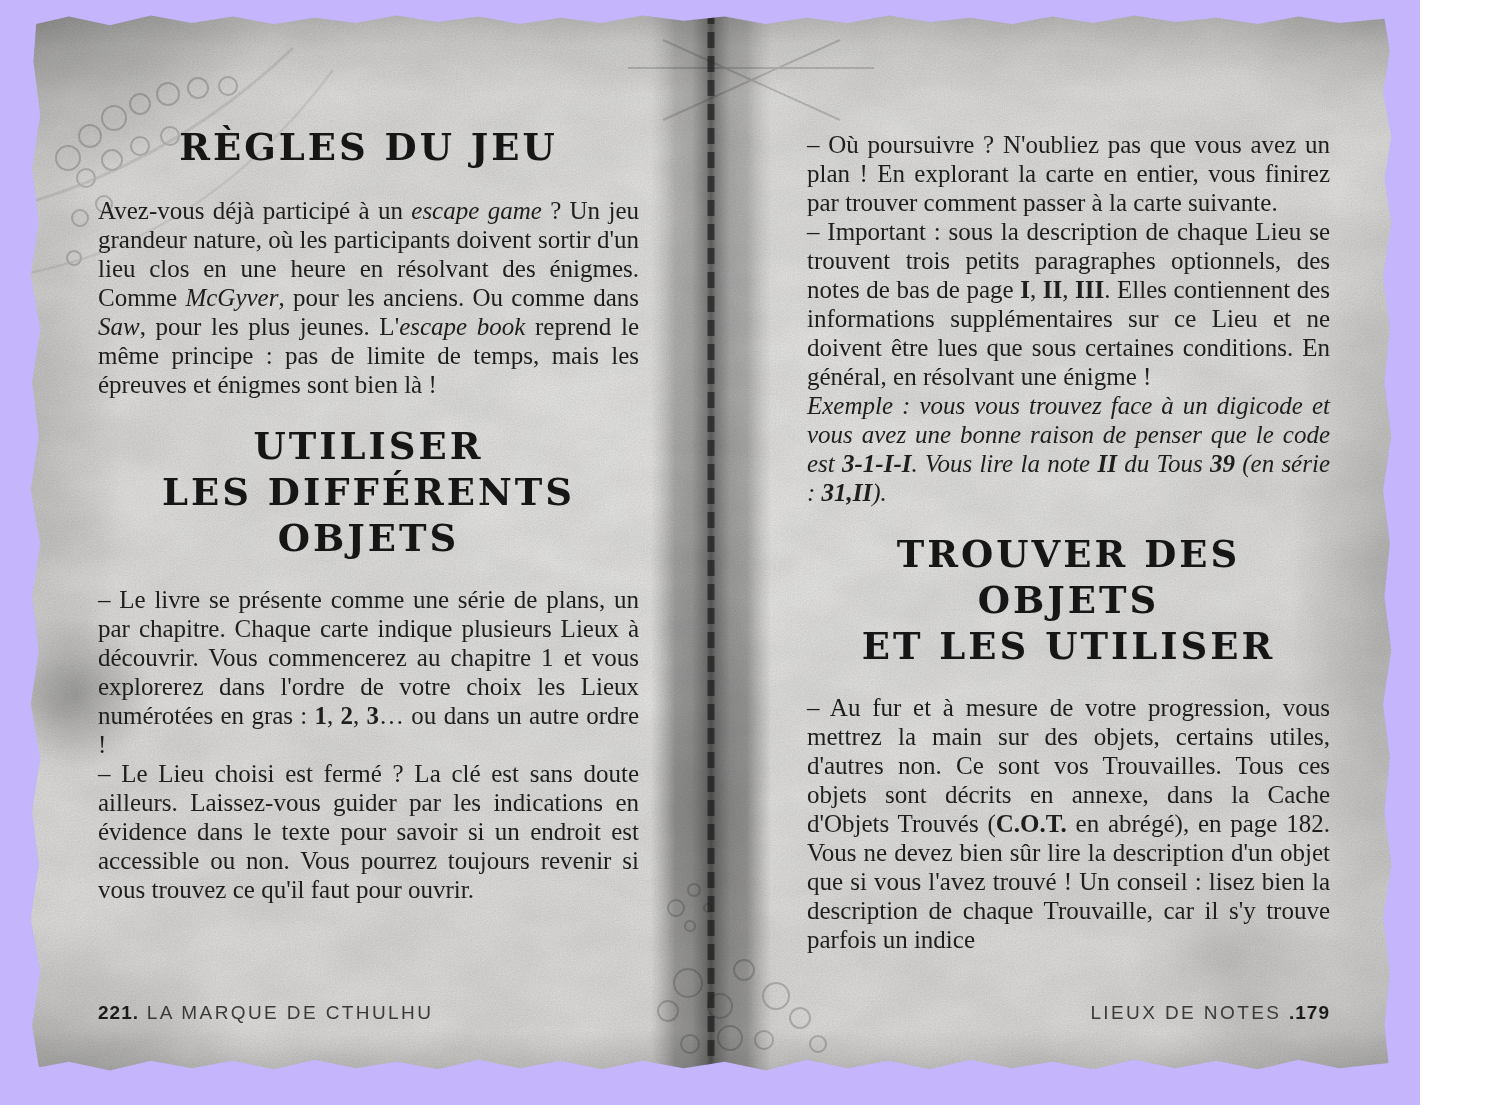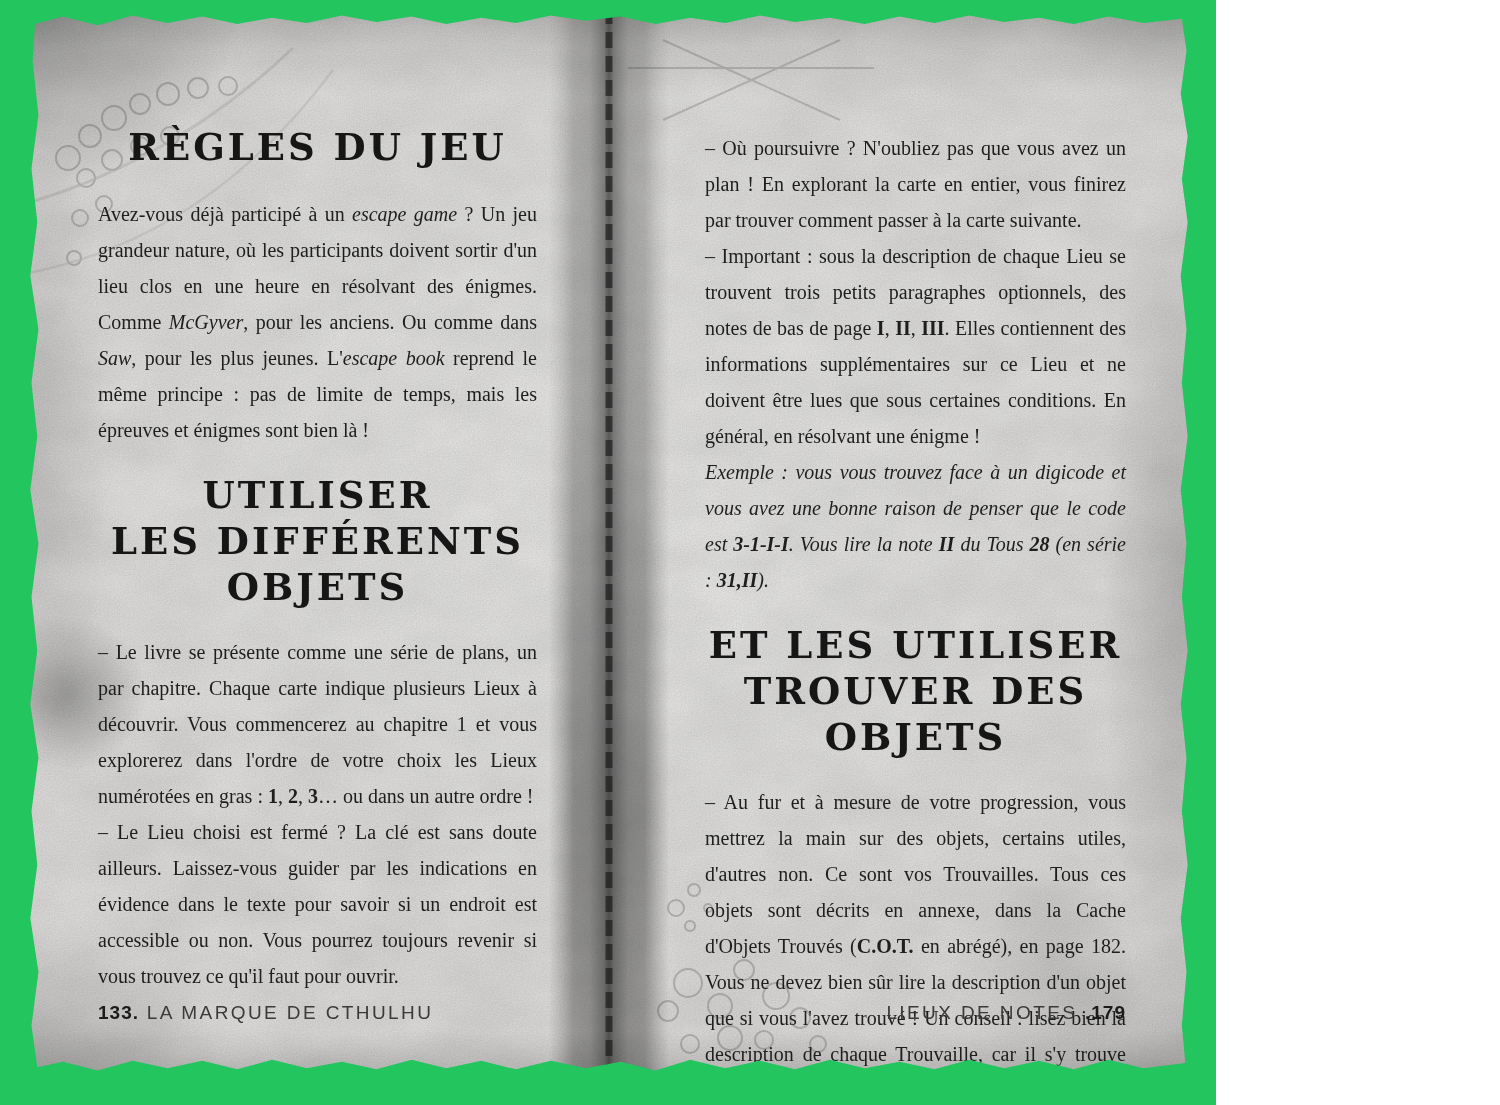--- a/index.html
+++ b/index.html
@@ -1,20 +1,20 @@
 <!DOCTYPE html>
 <html lang="fr"><head>
 <meta charset="utf-8">
 <style>
   html,body { margin:0; padding:0; }
   body {
     width:1500px; height:1105px; background:#ffffff;
     font-family:"Liberation Serif", serif; overflow:hidden;
   }
-  .stage { position:relative; width:1216px; height:1105px; background:#22c55e; }
+  .stage { position:relative; width:1420px; height:1105px; background:#c4b5fd; }
 
   .spread {
     position:absolute; left:28px; top:8px; right:26px; bottom:26px;
     background-color:#edecea;
     background-image:
       linear-gradient(180deg, rgba(70,70,70,.26) 0, rgba(120,120,120,.13) 3.5%, rgba(0,0,0,0) 8%),
       linear-gradient(0deg, rgba(70,70,70,.22) 0, rgba(0,0,0,0) 4.5%),
       radial-gradient(ellipse 26% 24% at 0% 0%, rgba(60,60,60,.40), rgba(0,0,0,0) 70%),
       radial-gradient(ellipse 20% 16% at 100% 0%, rgba(90,90,90,.22), rgba(0,0,0,0) 70%),
       radial-gradient(ellipse 24% 20% at 0% 100%, rgba(80,80,80,.30), rgba(0,0,0,0) 70%),
@@ -65,21 +65,21 @@
   .page-right { left:50%; padding:122px 64px 0 96px; box-sizing:border-box; }
 
   .heading {
     font-family:"DejaVu Serif", serif; font-weight:700; color:#161616;
     text-align:center; letter-spacing:3px; font-size:37px; line-height:46px;
   }
   .h1 { margin:0 0 26px 0; }
   .h-block { margin:24px 0 24px 0; }
 
   .body-text {
-    margin:0; font-size:20px; line-height:36px; color:#1e1e1e;
+    margin:0; font-size:25px; line-height:29px; color:#1e1e1e;
     text-align:justify; hyphens:auto; -webkit-hyphens:auto;
   }
   .i, .example { font-style:italic; }
   .b { font-weight:700; }
 
   .footer {
     position:absolute; bottom:55px; z-index:3;
     font-family:"Liberation Sans", sans-serif; font-size:19px;
     letter-spacing:2.4px; color:#3a3a3a; white-space:nowrap;
   }
@@ -158,29 +158,29 @@
 
     <div class="page page-left">
       <div class="heading h1">RÈGLES DU JEU</div>
       <p class="body-text"><span>Avez-vous déjà participé à un </span><span class="i">escape game</span><span> ? Un jeu grandeur nature, où les participants doivent sortir d'un lieu clos en une heure en résolvant des énigmes. Comme </span><span class="i">McGyver</span><span>, pour les anciens. Ou comme dans </span><span class="i">Saw</span><span>, pour les plus jeunes. L'</span><span class="i">escape book</span><span> reprend le même principe : pas de limite de temps, mais les épreuves et énigmes sont bien là !</span></p>
       <div class="heading h-block">
         <div>UTILISER</div>
         <div>LES DIFFÉRENTS OBJETS</div>
       </div>
       <p class="body-text"><span>– Le livre se présente comme une série de plans, un par chapitre. Chaque carte indique plusieurs Lieux à découvrir. Vous commencerez au chapitre 1 et vous explorerez dans l'ordre de votre choix les Lieux numérotées en gras : </span><span class="b">1</span><span>, </span><span class="b">2</span><span>, </span><span class="b">3</span><span>… ou dans un autre ordre !</span></p>
       <p class="body-text"><span>– Le Lieu choisi est fermé ? La clé est sans doute ailleurs. Laissez-vous guider par les indications en évidence dans le texte pour savoir si un endroit est accessible ou non. Vous pourrez toujours revenir si vous trouvez ce qu'il faut pour ouvrir.</span></p>
-      <div class="footer footer-left"><span class="b">133.</span><span> LA MARQUE DE CTHULHU</span></div>
+      <div class="footer footer-left"><span class="b">221.</span><span> LA MARQUE DE CTHULHU</span></div>
     </div>
 
     <div class="page page-right">
       <p class="body-text"><span>– Où poursuivre ? N'oubliez pas que vous avez un plan ! En explorant la carte en entier, vous finirez par trouver comment passer à la carte suivante.</span></p>
       <p class="body-text"><span>– Important : sous la description de chaque Lieu se trouvent trois petits paragraphes optionnels, des notes de bas de page </span><span class="b">I</span><span>, </span><span class="b">II</span><span>, </span><span class="b">III</span><span>. Elles contiennent des informations supplémentaires sur ce Lieu et ne doivent être lues que sous certaines conditions. En général, en résolvant une énigme !</span></p>
-      <p class="body-text example"><span>Exemple : vous vous trouvez face à un digicode et vous avez une bonne raison de penser que le code est </span><span class="b">3-1-I-I</span><span>. Vous lire la note </span><span class="b">II</span><span> du Tous </span><span class="b">28</span><span> (en série : </span><span class="b">31,II</span><span>).</span></p>
+      <p class="body-text example"><span>Exemple : vous vous trouvez face à un digicode et vous avez une bonne raison de penser que le code est </span><span class="b">3-1-I-I</span><span>. Vous lire la note </span><span class="b">II</span><span> du Tous </span><span class="b">39</span><span> (en série : </span><span class="b">31,II</span><span>).</span></p>
       <div class="heading h-block">
+        <div>TROUVER DES OBJETS</div>
         <div>ET LES UTILISER</div>
-        <div>TROUVER DES OBJETS</div>
       </div>
       <p class="body-text"><span>– Au fur et à mesure de votre progression, vous mettrez la main sur des objets, certains utiles, d'autres non. Ce sont vos Trouvailles. Tous ces objets sont décrits en annexe, dans la Cache d'Objets Trouvés (</span><span class="b">C.O.T.</span><span> en abrégé), en page 182. Vous ne devez bien sûr lire la description d'un objet que si vous l'avez trouvé ! Un conseil : lisez bien la description de chaque Trouvaille, car il s'y trouve parfois un indice</span></p>
       <div class="footer footer-right"><span>LIEUX DE NOTES </span><span class="b">.179</span></div>
     </div>
 
   </div>
 </div>
 
 </body></html>

